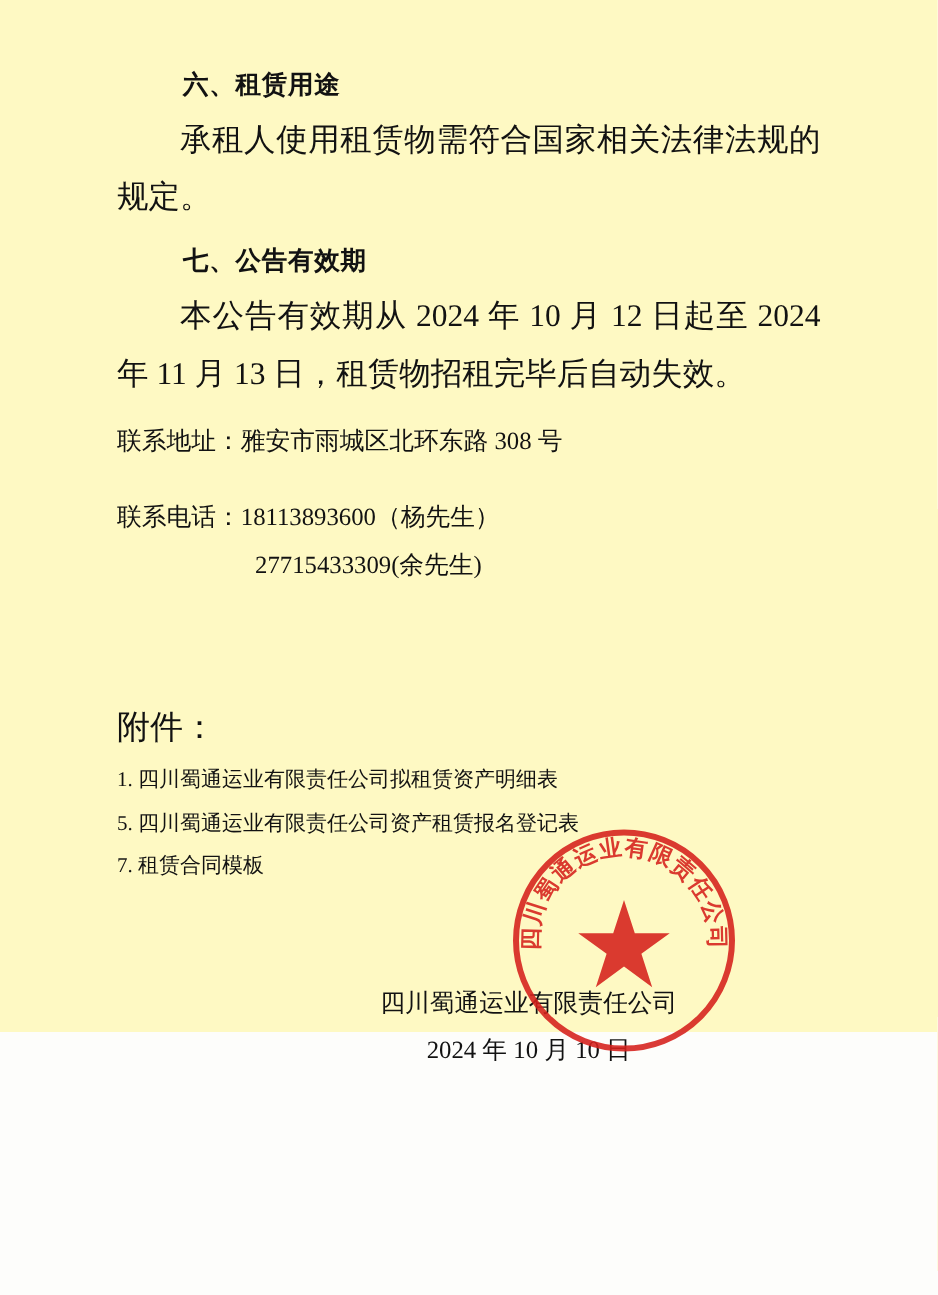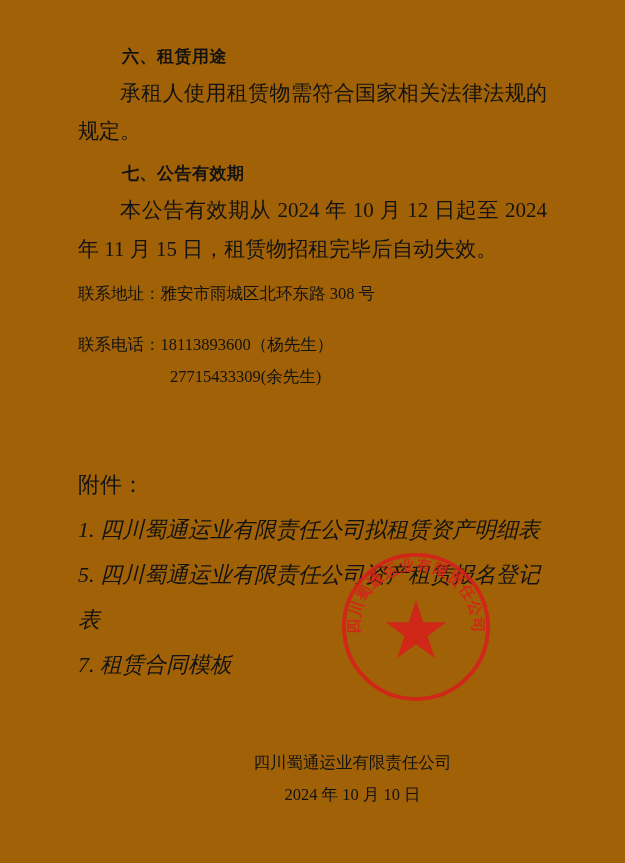--- a/index.html
+++ b/index.html
@@ -11,22 +11,22 @@
     height: 863px;
     background: #fdfdfb;
     font-family: "Liberation Serif", "DejaVu Serif", serif;
     color: #121212;
     position: relative;
     overflow: hidden;
   }
   .page {
     position: relative;
     width: 625px;
-    height: 863px;
-    background: #a16207;
+    height: 688px;
+    background: #fef9c3;
     box-sizing: border-box;
     padding: 44px 78px 0 78px;
   }
   .doc-body {
     position: relative;
     z-index: 2;
   }
   .section-heading {
     font-weight: bold;
     font-size: 17px;
@@ -57,24 +57,23 @@
   .contact-line.indent-phone2 {
     padding-left: 92px;
   }
 
   .attach-title {
     font-size: 22px;
     line-height: 2.0;
     margin: 0;
   }
   .attach-item {
-    font-size: 22px;
+    font-size: 14px;
     line-height: 2.05;
     margin: 0;
-    font-style: italic;
   }
 
   .signature {
     margin-top: 60px;
     text-align: center;
     position: relative;
   }
   .sig-line {
     font-size: 16.5px;
     line-height: 1.9;
@@ -108,21 +107,21 @@
 <div class="page">
 
   <div class="doc-body">
 
     <h2 class="section-heading">六、租赁用途</h2>
     <p class="para indent2">承租人使用租赁物需符合国家相关法律法规的规定。</p>
 
     <div class="gap-sm"></div>
 
     <h2 class="section-heading">七、公告有效期</h2>
-    <p class="para indent2">本公告有效期从 2024 年 10 月 12 日起至 2024 年 11 月 15 日，租赁物招租完毕后自动失效。</p>
+    <p class="para indent2">本公告有效期从 2024 年 10 月 12 日起至 2024 年 11 月 13 日，租赁物招租完毕后自动失效。</p>
 
     <div class="gap-sm"></div>
 
 
     <p class="contact-line">联系地址：雅安市雨城区北环东路 308 号</p>
 
     <div class="gap-md"></div>
 
     <p class="contact-line">联系电话：18113893600（杨先生）</p>
     <p class="contact-line indent-phone2">27715433309(余先生)</p>

